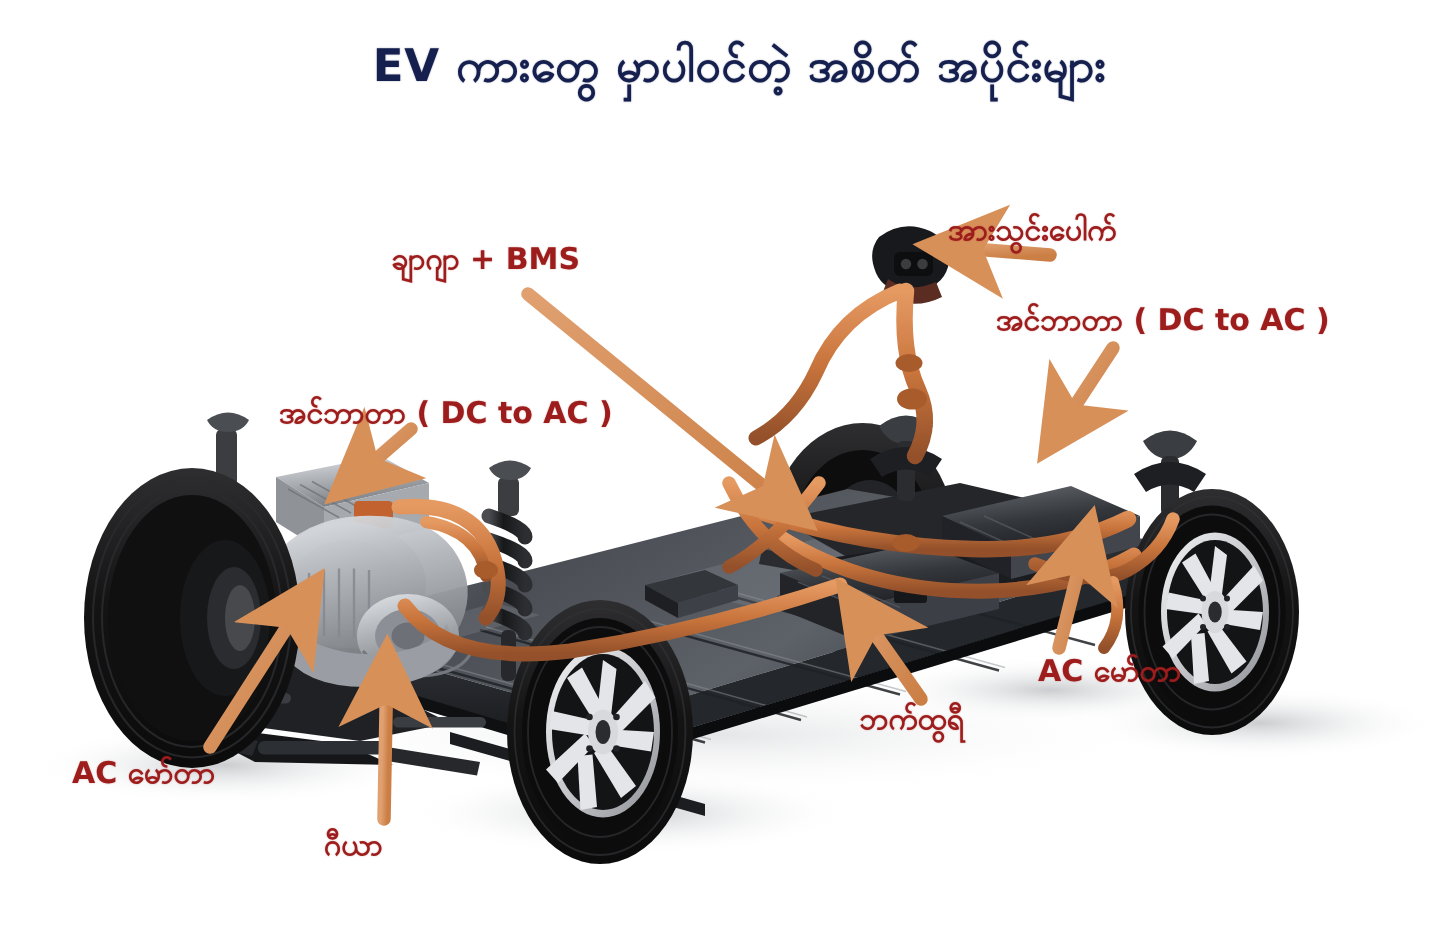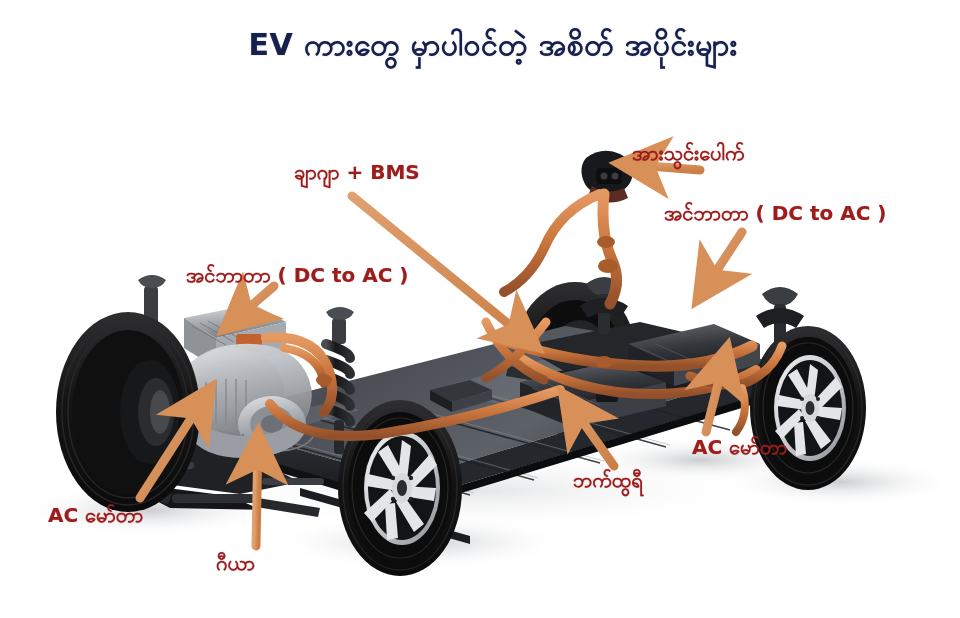--- a/index.html
+++ b/index.html
@@ -47,21 +47,21 @@
   .label {
     position: absolute;
     color: #9d1c1c;
     font-weight: bold;
     font-size: 20px;
     white-space: nowrap;
     text-shadow: 0 0 1px rgba(157,28,28,.45);
     line-height: 1;
   }
 
-  .lbl-charger-bms { left: 294px; top: 162px; }
+  .lbl-charger-bms { left: 261px; top: 162px; }
   .lbl-charge-port { left: 632px; top: 143px; }
   .lbl-inverter-rear { left: 664px; top: 203px; }
   .lbl-inverter-front { left: 186px; top: 265px; }
   .lbl-ac-motor-rear { left: 692px; top: 437px; }
   .lbl-battery { left: 573px; top: 472px; font-family: Liberation Mono, monospace; }
   .lbl-ac-motor-front { left: 48px; top: 505px; }
   .lbl-gear { left: 216px; top: 553px; text-align: right; }
 
   
   #arrows {

